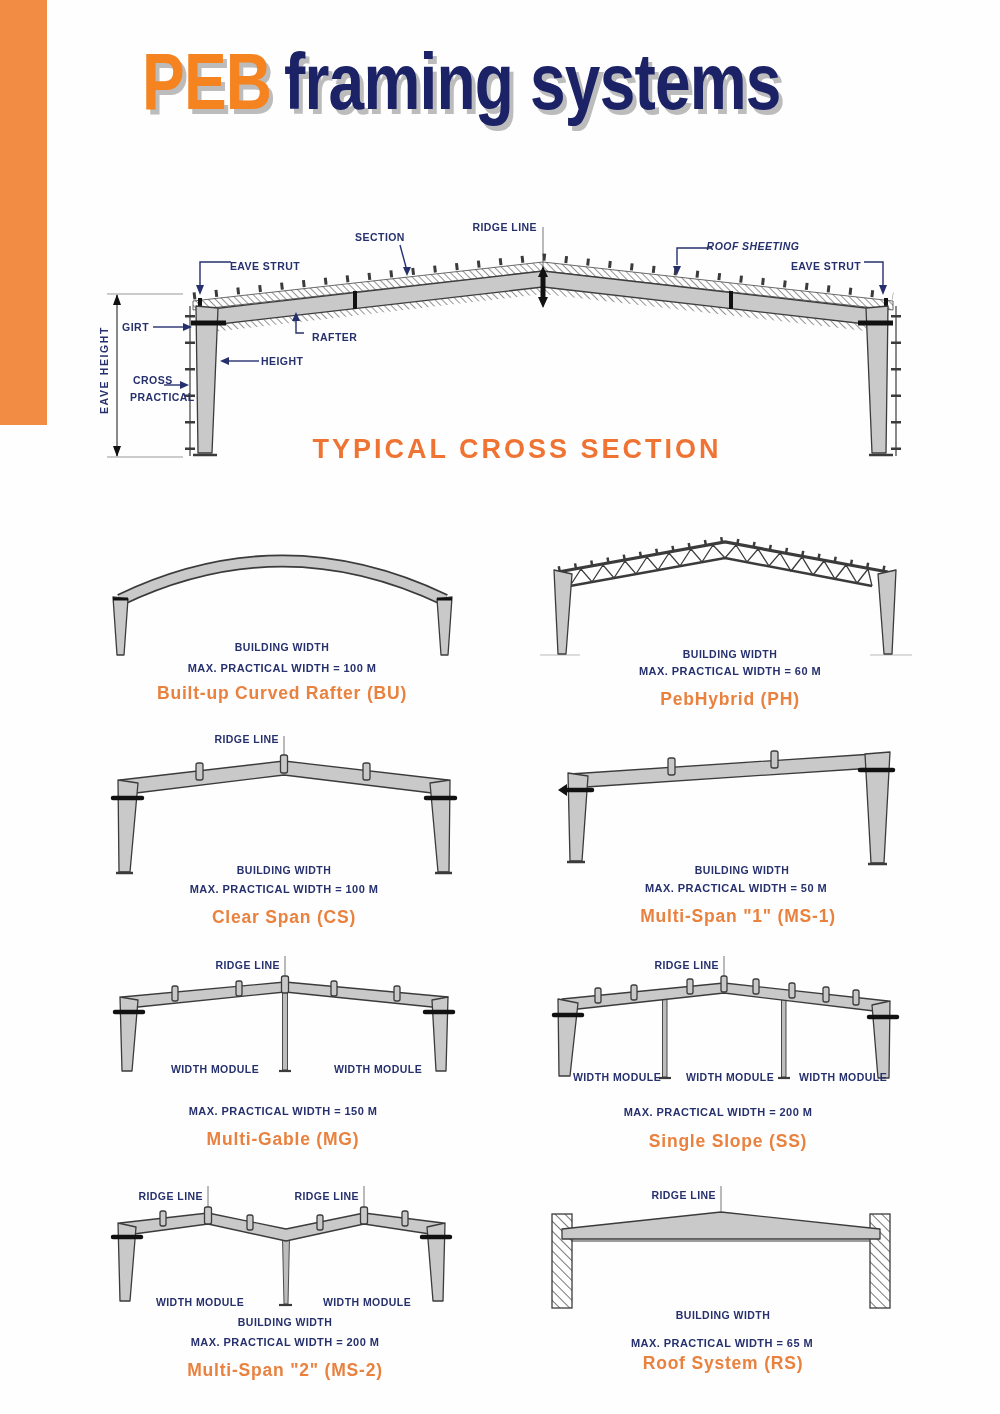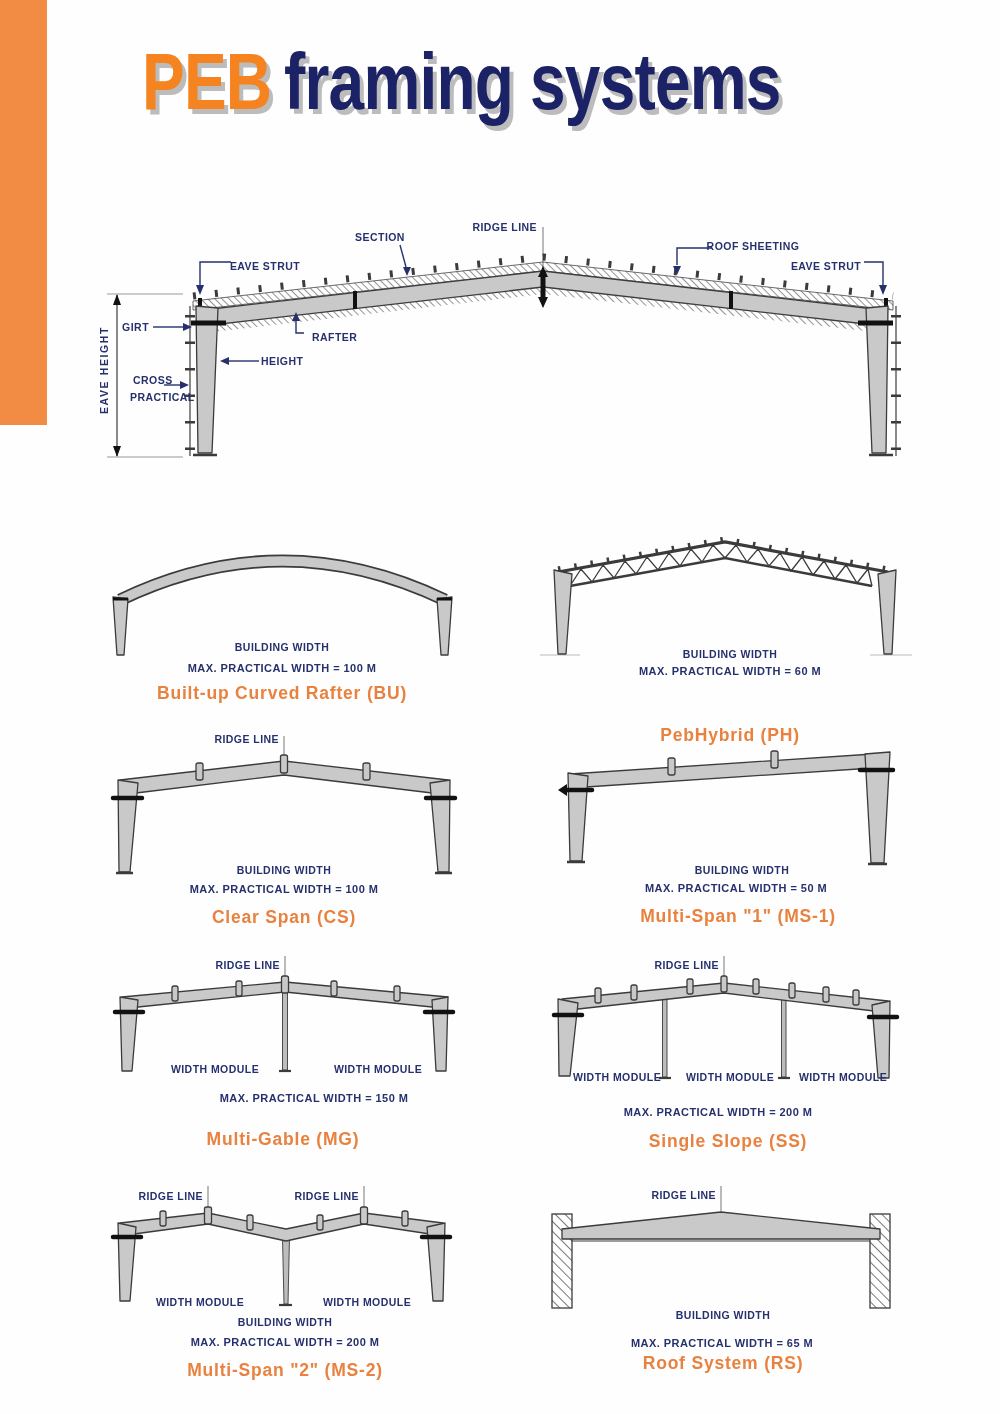--- a/index.html
+++ b/index.html
@@ -98,29 +98,30 @@
       <polygon class="larw" points="98,118 98,126 107,122"></polygon>
       <polyline class="ldr" points="219,128 211,128 211,114"></polyline>
       <polygon class="larw" points="207,116 215,116 211,107"></polygon>
       <line class="ldr" x1="174" y1="156" x2="142" y2="156"></line>
       <polygon class="larw" points="144,152 144,160 135,156"></polygon>
       <line class="ldr" x1="79" y1="180" x2="97" y2="180"></line>
       <polygon class="larw" points="95,176 95,184 104,180"></polygon>
     </svg>
     <div class="lbl c" style="left:295px;top:26px;">SECTION</div>
     <div class="lbl e" style="left:452px;top:16px;">RIDGE LINE</div>
-    <div class="lbl c" style="left:668px;top:35px;">ROOF SHEETING</div>
+    <div class="lbl c" style="left:668px;top:35px;font-style:italic;">ROOF SHEETING</div>
     <div class="lbl c" style="left:180px;top:55px;">EAVE STRUT</div>
     <div class="lbl c" style="left:741px;top:55px;">EAVE STRUT</div>
     <div class="lbl e" style="left:64px;top:116px;">GIRT</div>
     <div class="lbl" style="left:227px;top:126px;">RAFTER</div>
     <div class="lbl" style="left:176px;top:150px;">HEIGHT</div>
     <div class="lbl" style="left:48px;top:169px;">CROSS</div>
     <div class="lbl" style="left:45px;top:186px;">PRACTICAL</div>
     <div class="eave-height" style="left:19px;top:165px;">EAVE HEIGHT</div>
+    <div class="cs-title" style="left:432px;top:229px;">TYPICAL CROSS SECTION</div>
   </div>
 
   <div class="card" style="left:80px;top:520px;width:440px;height:200px;">
     <svg width="440" height="150" viewBox="0 0 440 150">
       <path d="M40,80 Q202,2 365,80" stroke="#3b3b3b" stroke-width="13" fill="none"></path>
       <path d="M40,80 Q202,2 365,80" stroke="#c9c9c9" stroke-width="9.5" fill="none"></path>
       <polygon class="steel" points="33,77 48,79 44,135 37,135"></polygon>
       <polygon class="steel" points="357,79 372,77 368,135 361,135"></polygon>
       <line class="bold" x1="33" y1="79" x2="48" y2="79" stroke-width="3"></line>
       <line class="bold" x1="357" y1="79" x2="372" y2="79" stroke-width="3"></line>
@@ -136,21 +137,21 @@
       <line x1="350" y1="135" x2="392" y2="135" stroke="#dcdcdc" stroke-width="2"></line>
       <path class="ln" d="M38,52 L205,22 L368,52" stroke-width="3.2"></path>
       <path class="ln" d="M50,66 L205,38 L352,66" stroke-width="2.4"></path>
       <polyline class="ln" stroke-width="1.3" points="50,66 61,49 72,62 83,45 94,58 105,41 116,54 127,37 138,50 149,33 160,46 171,29 182,42 193,25 205,38 216,25 227,42 238,29 249,46 260,33 271,51 282,37 293,55 304,41 315,59 326,45 337,63 348,49 352,66"></polyline>
       <path d="M38,49 L205,19 L368,49" stroke="#3b3b3b" stroke-width="5" stroke-dasharray="2.5 14" fill="none"></path>
       <polygon class="steel" points="34,50 52,54 46,134 38,134"></polygon>
       <polygon class="steel" points="358,54 376,50 372,134 364,134"></polygon>
     </svg>
     <div class="lbl c" style="left:210px;top:128px;">BUILDING WIDTH</div>
     <div class="lbl c max" style="left:210px;top:145px;">MAX. PRACTICAL WIDTH = 60 M</div>
-    <div class="sys-title" style="left:210px;top:169px;margin-top:36px;">PebHybrid (PH)</div>
+    <div class="sys-title" style="left:210px;top:169px;">PebHybrid (PH)</div>
   </div>
 
   <div class="card" style="left:80px;top:730px;width:440px;height:205px;">
     <svg width="440" height="150" viewBox="0 0 440 150">
       <line class="thin" x1="204" y1="6" x2="204" y2="34"></line>
       <polygon class="steel" points="40,50 204,31 368,50 352,63 204,45 56,63"></polygon>
       <rect class="steel" x="200.5" y="25" width="7" height="18" rx="2"></rect>
       <rect class="steel" x="116" y="33" width="7" height="17" rx="2"></rect>
       <rect class="steel" x="283" y="33" width="7" height="17" rx="2"></rect>
       <polygon class="steel" points="38,50 58,53 50,142 39,142"></polygon>
@@ -196,21 +197,21 @@
       <rect class="steel" x="251" y="31" width="6" height="15" rx="2"></rect>
       <rect class="steel" x="314" y="36" width="6" height="15" rx="2"></rect>
       <polygon class="steel" points="40,47 58,50 52,121 42,121"></polygon>
       <polygon class="steel" points="352,50 368,47 366,121 356,121"></polygon>
       <line class="bold" x1="35" y1="62" x2="63" y2="62" stroke-width="4.5" stroke-linecap="round"></line>
       <line class="bold" x1="345" y1="62" x2="373" y2="62" stroke-width="4.5" stroke-linecap="round"></line>
     </svg>
     <div class="lbl e" style="left:200px;top:9px;">RIDGE LINE</div>
     <div class="lbl c" style="left:135px;top:113px;">WIDTH MODULE</div>
     <div class="lbl c" style="left:298px;top:113px;">WIDTH MODULE</div>
-    <div class="lbl c max" style="left:203px;top:142px;margin-left:31px;">MAX. PRACTICAL WIDTH = 150 M</div>
+    <div class="lbl c max" style="left:203px;top:155px;">MAX. PRACTICAL WIDTH = 150 M</div>
     <div class="sys-title" style="left:203px;top:179px;">Multi-Gable (MG)</div>
   </div>
 
   <div class="card" style="left:540px;top:950px;width:440px;height:205px;">
     <svg width="440" height="150" viewBox="0 0 440 150">
       <line class="thin" x1="184" y1="6" x2="184" y2="32"></line>
       <rect class="slim" x="122.5" y="44" width="4.5" height="83"></rect>
       <rect class="slim" x="241.5" y="46" width="4.5" height="81"></rect>
       <line class="ln" x1="119" y1="128" x2="131" y2="128" stroke-width="2.2"></line>
       <line class="ln" x1="238" y1="128" x2="250" y2="128" stroke-width="2.2"></line>

